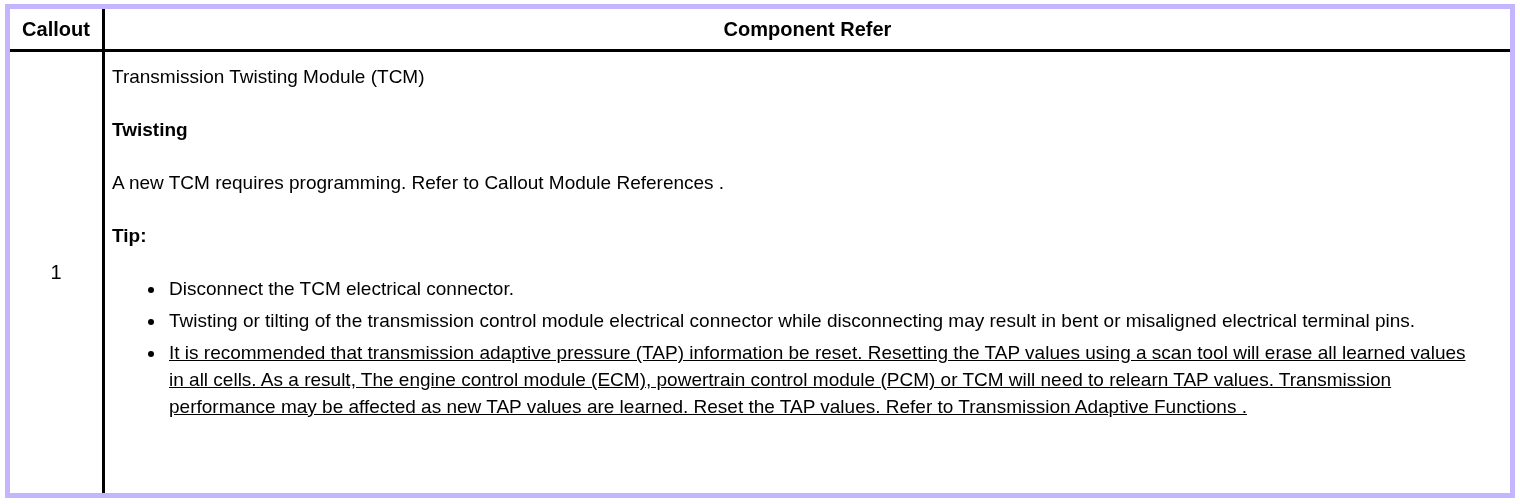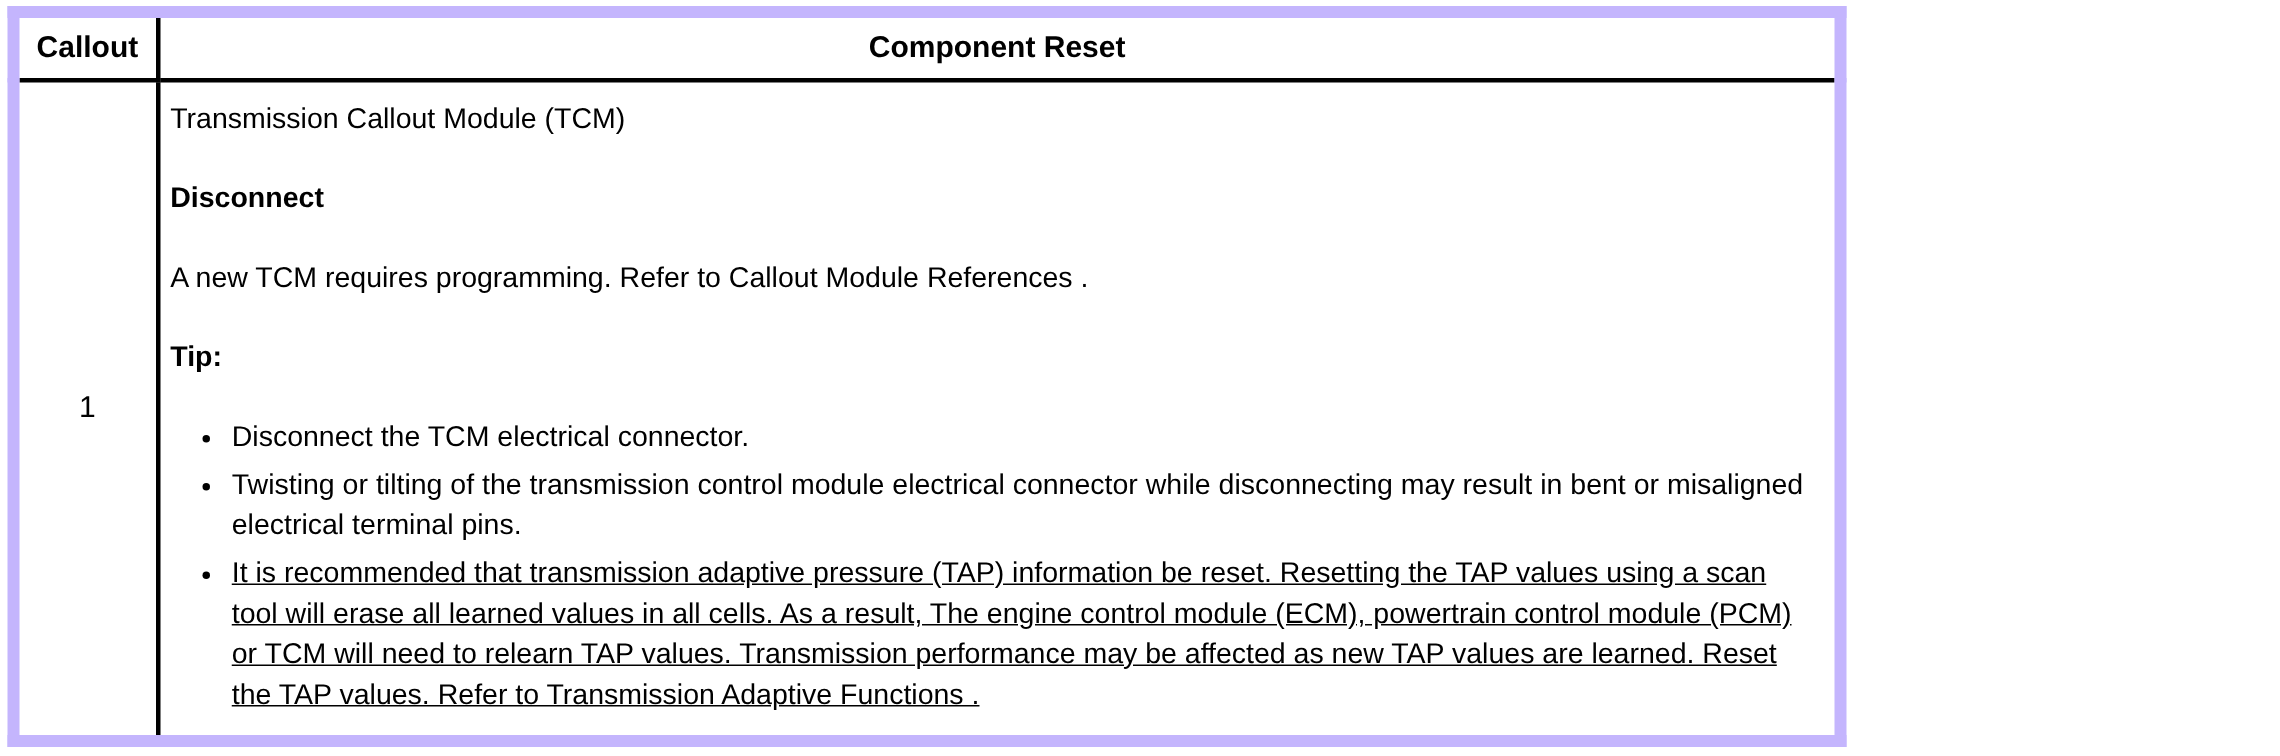--- a/index.html
+++ b/index.html
@@ -7,24 +7,24 @@
     padding: 0;
     width: 1520px;
     height: 504px;
     background: #ffffff;
     font-family: "Liberation Sans", sans-serif;
     color: #000000;
   }
   .doc-table {
     border-collapse: collapse;
     table-layout: fixed;
-    width: 1226px;
+    width: 1510px;
     height: 494px;
     margin: 4px 5px;
-    border: 8px solid #c4b5fd;
+    border: 5px solid #c4b5fd;
   }
   .doc-table th,
   .doc-table td {
     border: 3px solid #000000;
   }
   .col-callout { width: 96px; }
   th {
     font-size: 20px;
     font-weight: bold;
     text-align: center;
@@ -41,50 +41,50 @@
     vertical-align: top;
     padding: 11px 14px 10px 7px;
     font-size: 19px;
     line-height: 27px;
   }
   td.content-cell p {
     margin: 0 0 26px 0;
   }
   .bold { font-weight: bold; }
   td.content-cell ul {
-    margin: 0;
+    margin: 16px;
     padding-left: 38px;
     list-style: disc;
   }
   td.content-cell li {
     margin-bottom: 5px;
     padding-left: 3px;
   }
   td.content-cell li:last-child { margin-bottom: 0; text-decoration: underline; }
 </style>
 </head>
 <body>
 
 <table class="doc-table">
   <colgroup>
     <col class="col-callout">
     <col>
   </colgroup>
   <thead>
     <tr>
       <th>Callout</th>
-      <th>Component Reset</th>
+      <th>Component Refer</th>
     </tr>
   </thead>
   <tbody>
     <tr>
       <td class="callout-cell">1</td>
       <td class="content-cell">
-        <p>Transmission Callout Module (TCM)</p>
-        <p class="bold">Disconnect</p>
+        <p>Transmission Twisting Module (TCM)</p>
+        <p class="bold">Twisting</p>
         <p>A new TCM requires programming. Refer to Callout Module References .</p>
         <p class="bold">Tip:</p>
         <ul>
           <li>Disconnect the TCM electrical connector.</li>
           <li>Twisting or tilting of the transmission control module electrical connector while disconnecting may result in bent or misaligned electrical terminal pins.</li>
           <li>It is recommended that transmission adaptive pressure (TAP) information be reset. Resetting the TAP values using a scan tool will erase all learned values in all cells. As a result, The engine control module (ECM), powertrain control module (PCM) or TCM will need to relearn TAP values. Transmission performance may be affected as new TAP values are learned. Reset the TAP values. Refer to Transmission Adaptive Functions .</li>
         </ul>
       </td>
     </tr>
   </tbody>

